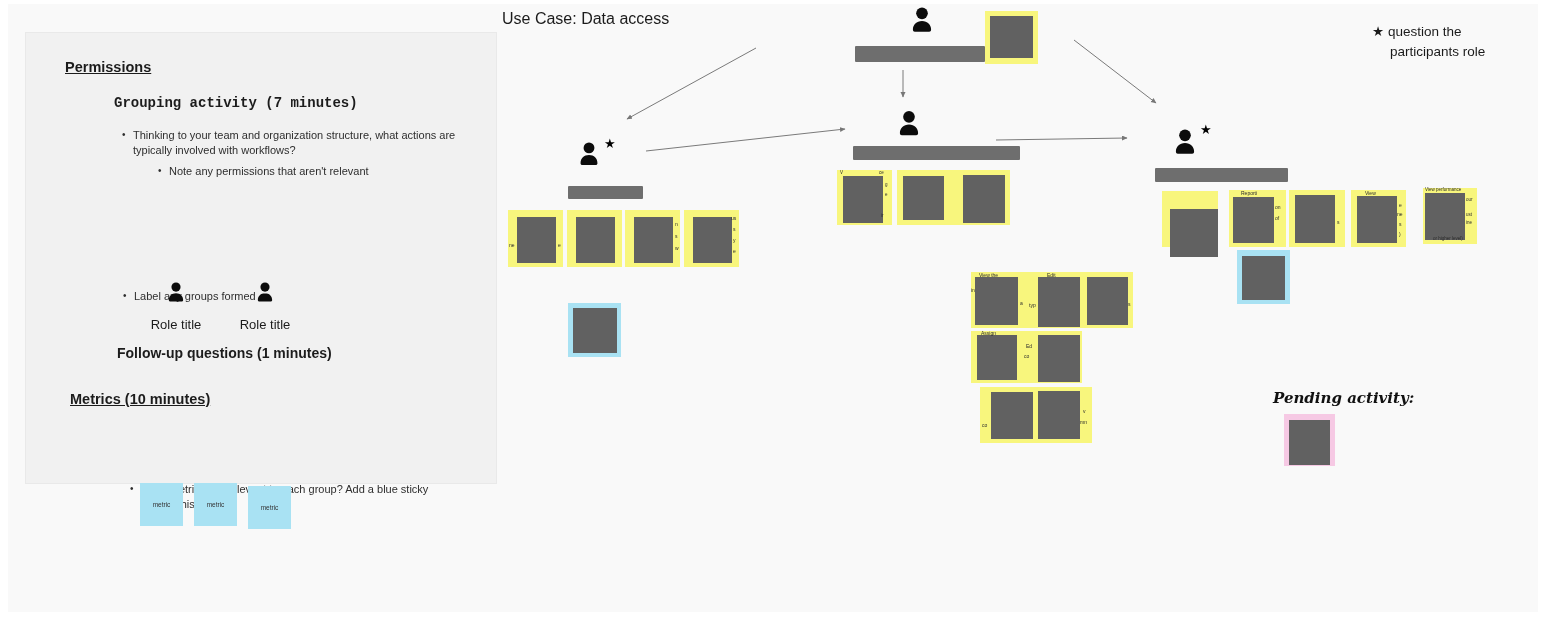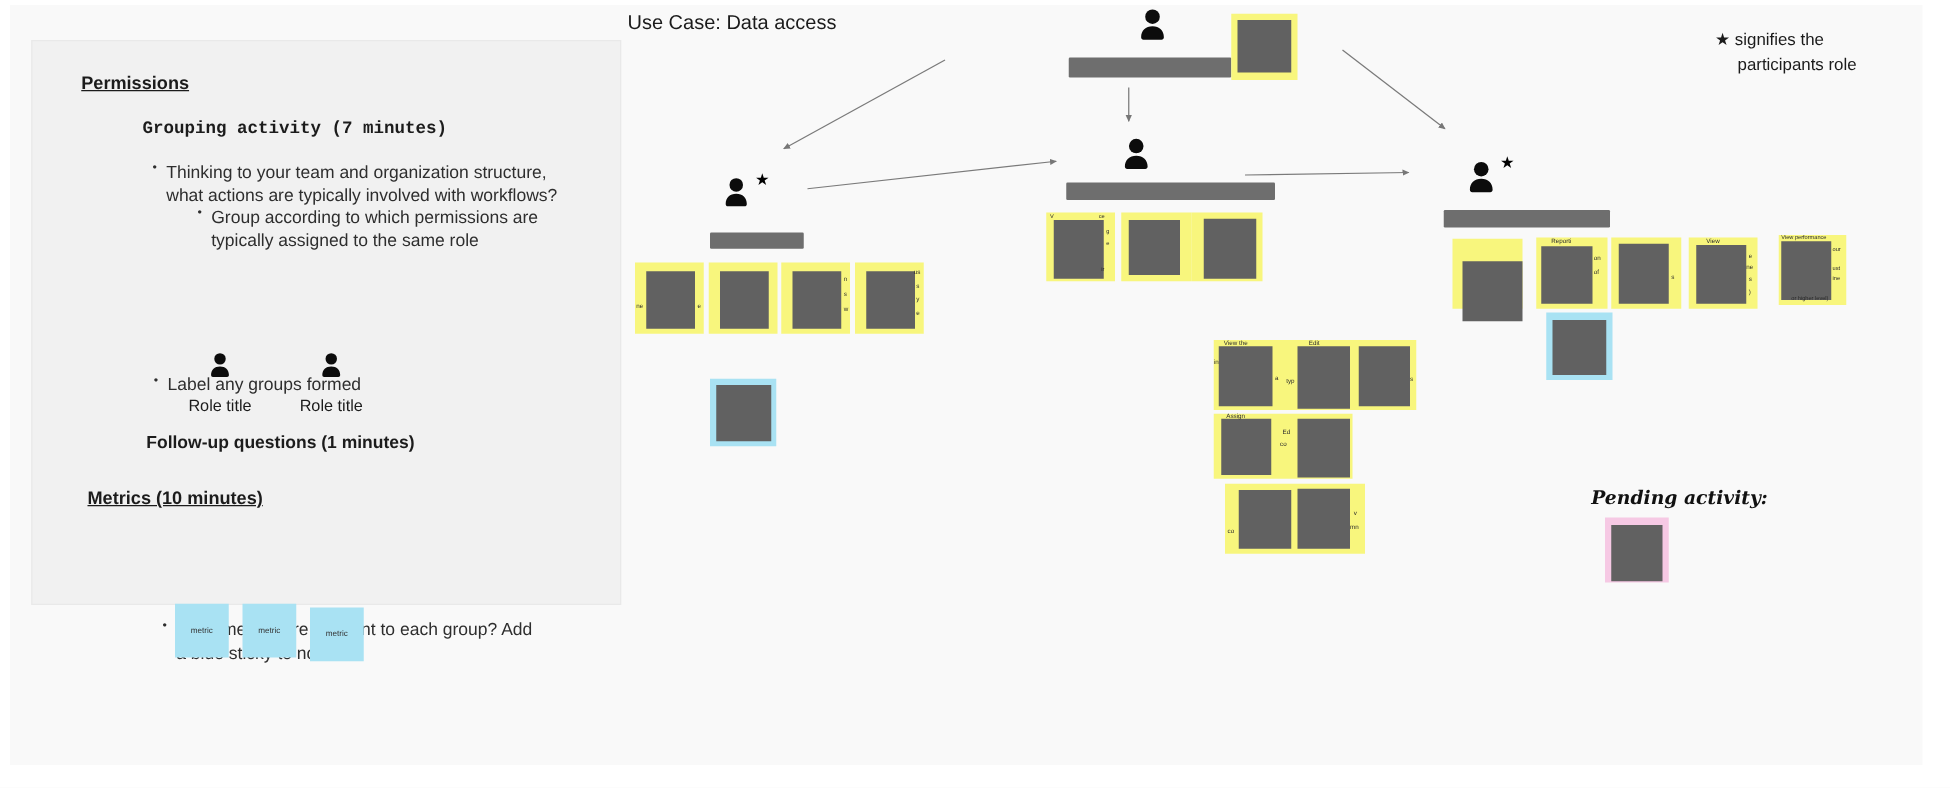--- a/index.html
+++ b/index.html
@@ -5,21 +5,21 @@
   html,body{margin:0;padding:0;}
   body{
     width:1560px;height:630px;position:relative;background:#ffffff;
     font-family:"Liberation Sans", sans-serif;color:#1c1c1c;overflow:hidden;
   }
   .abs{position:absolute;}
   .canvas{left:8px;top:4px;width:1530px;height:608px;background:#f9f9f9;}
   .panel{left:25px;top:32px;width:472px;height:452px;background:#f1f1f1;border:1px solid #e9e9e9;box-sizing:border-box;}
   .h1{font-size:14.5px;font-weight:bold;text-decoration:underline;}
   .h2{font-size:14px;font-weight:bold;}
-  .body-txt{font-size:14px;line-height:1.38;color:#2e2e2e;}
+  .body-txt{font-size:11px;line-height:1.38;color:#2e2e2e;}
   .li{padding-left:11px;position:relative;}
   .li::before{content:"•";position:absolute;left:0;top:0;font-size:10px;color:#2e2e2e;}
   ul.sub{list-style:none;margin:0;padding:0;}
   ul.sub li{padding-left:11px;position:relative;}
   ul.sub li::before{content:"•";position:absolute;left:0;top:0;font-size:10px;color:#2e2e2e;}
   .sticky{position:absolute;}
   .sy{background:#f8f67d;}
   .sb{background:#a9e2f3;}
   .sp{background:#f6c9e4;}
   .rd{position:absolute;background:#616161;}
@@ -39,30 +39,30 @@
   svg.connectors{position:absolute;left:0;top:0;pointer-events:none;}
 </style>
 </head>
 <body>
 
 <div class="abs canvas"></div>
 
 <div class="abs title" style="left:502px;top:10px;">Use Case: Data access</div>
 
 <div class="abs legend" style="left:1372px;top:22px;width:140px;">
-  <div><span>★</span> <span>signifies the</span></div>
+  <div><span>★</span> <span>question the</span></div>
   <div class="l2">participants role</div>
 </div>
 
 <div class="abs panel">
   <div class="abs h1" style="left:39px;top:26px;">Permissions</div>
   <div class="abs h2" style="left:88px;top:62px;font-family:Liberation Mono, monospace;">Grouping activity (7 minutes)</div>
   <div class="abs body-txt li" style="left:96px;top:95px;width:330px;">Thinking to your team and organization structure, what actions are typically involved with workflows?</div>
   <ul class="abs sub body-txt" style="left:132px;top:131px;width:300px;">
-    <li>Group according to which permissions are typically assigned to the same role</li>
+    <li>Note any permissions that aren't relevant</li>
   </ul>
   <div class="abs body-txt li" style="left:97px;top:226px;width:300px;">Label any groups formed</div>
 
   <div class="person" style="left:139px;top:248px;">
     <svg width="22" height="25" viewBox="0 0 24 26">
         <circle cx="12" cy="6" r="5"></circle>
         <path d="M12 12.6c-4.7 0-7.8 3-7.8 7.5 0 1 .7 1.7 1.6 1.7h12.4c.9 0 1.6-.7 1.6-1.7 0-4.5-3.1-7.5-7.8-7.5z"></path>
       </svg>
   </div>
   <div class="person" style="left:228px;top:248px;">

